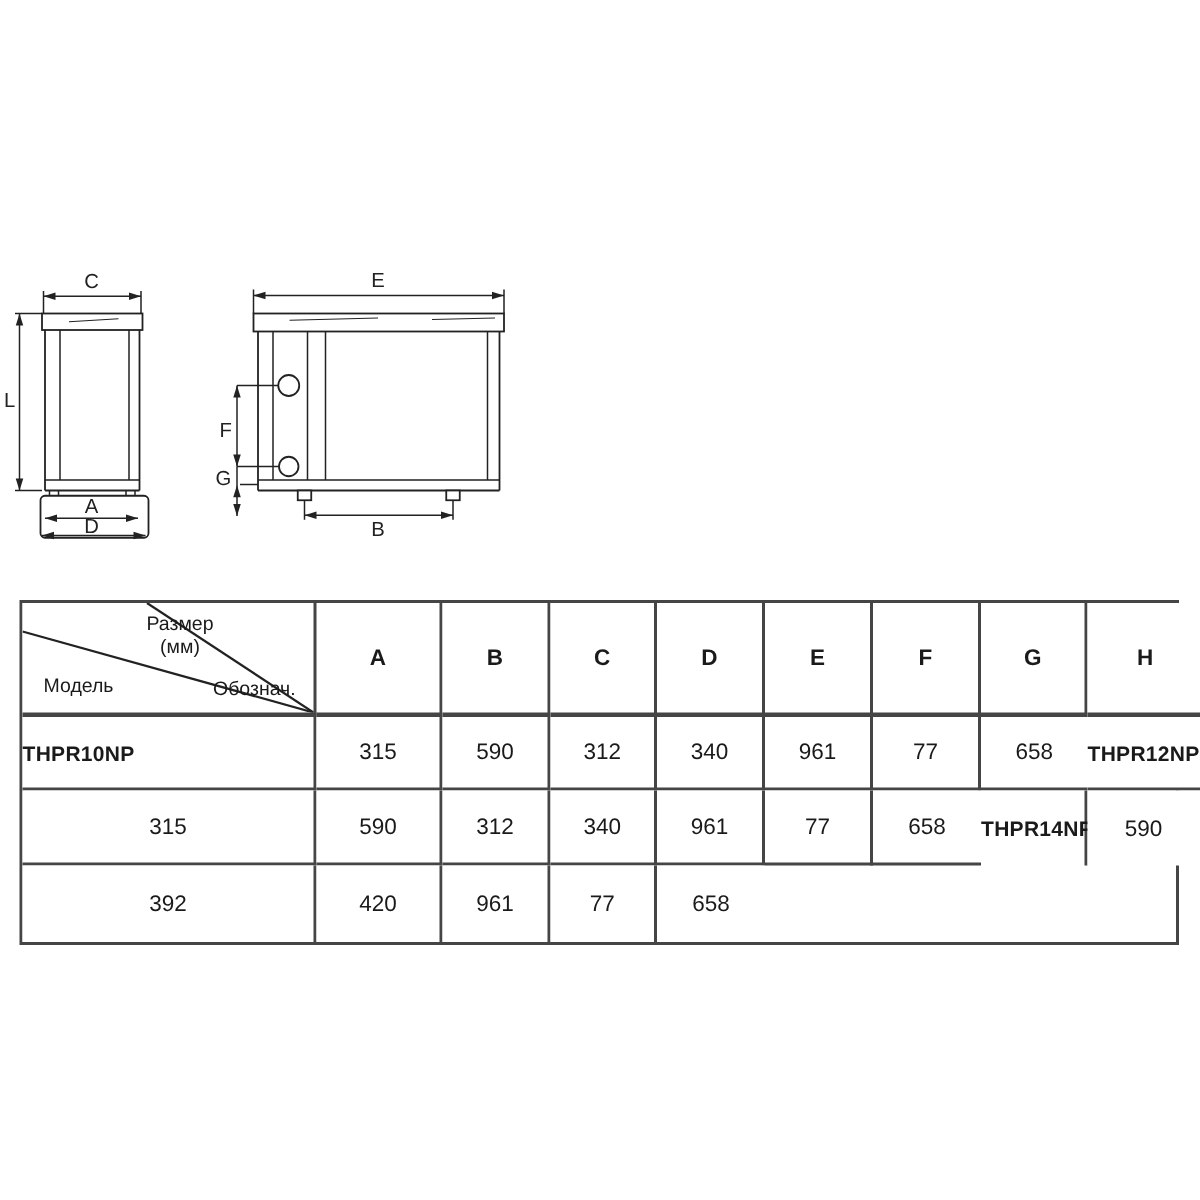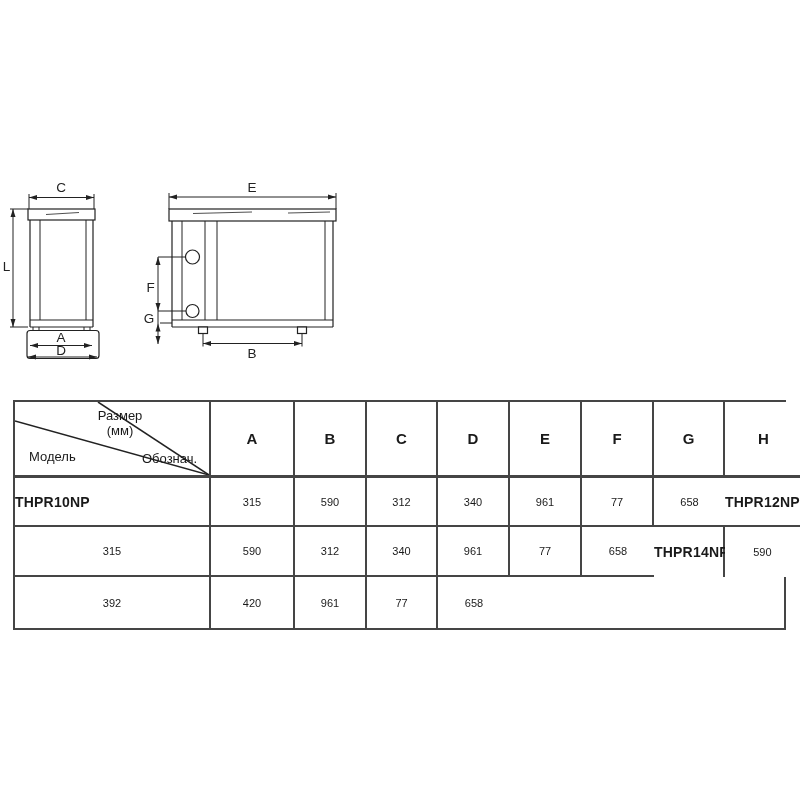--- a/index.html
+++ b/index.html
@@ -30,21 +30,21 @@
   }
   .cell {
     box-sizing:border-box; background:#ffffff;
     border-right:2px solid #454545; border-bottom:2px solid #454545;
     display:flex; align-items:center; justify-content:center;
   }
   .cell.last-col { border-right:none; }
   .cell.last-row { border-bottom:none; }
   .cell.hdr { font-weight:bold; font-size:15px; border-bottom-width:3px; }
   .cell.model { justify-content:flex-start; font-weight:bold; font-size:14px; letter-spacing:0.2px; }
-  .cell.val { font-size:11px; }
+  .cell.val { font-size:15px; }
   .corner {
     position:relative; box-sizing:border-box; background:#ffffff;
     border-right:2px solid #454545; border-bottom:3px solid #454545;
   }
   .corner svg { position:absolute; left:0; top:0; width:100%; height:100%; }
   .corner .t { position:absolute; font-size:13px; color:#1a1a1a; white-space:nowrap; }
   .t-size  { left:57px; top:6px; width:96px; text-align:center; line-height:15px; }
   .t-desig { left:127px; top:17px;margin-top:32px; }
   .t-model { left:14px; top:47px; font-size:13.5px;text-align:center; }
 </style>

